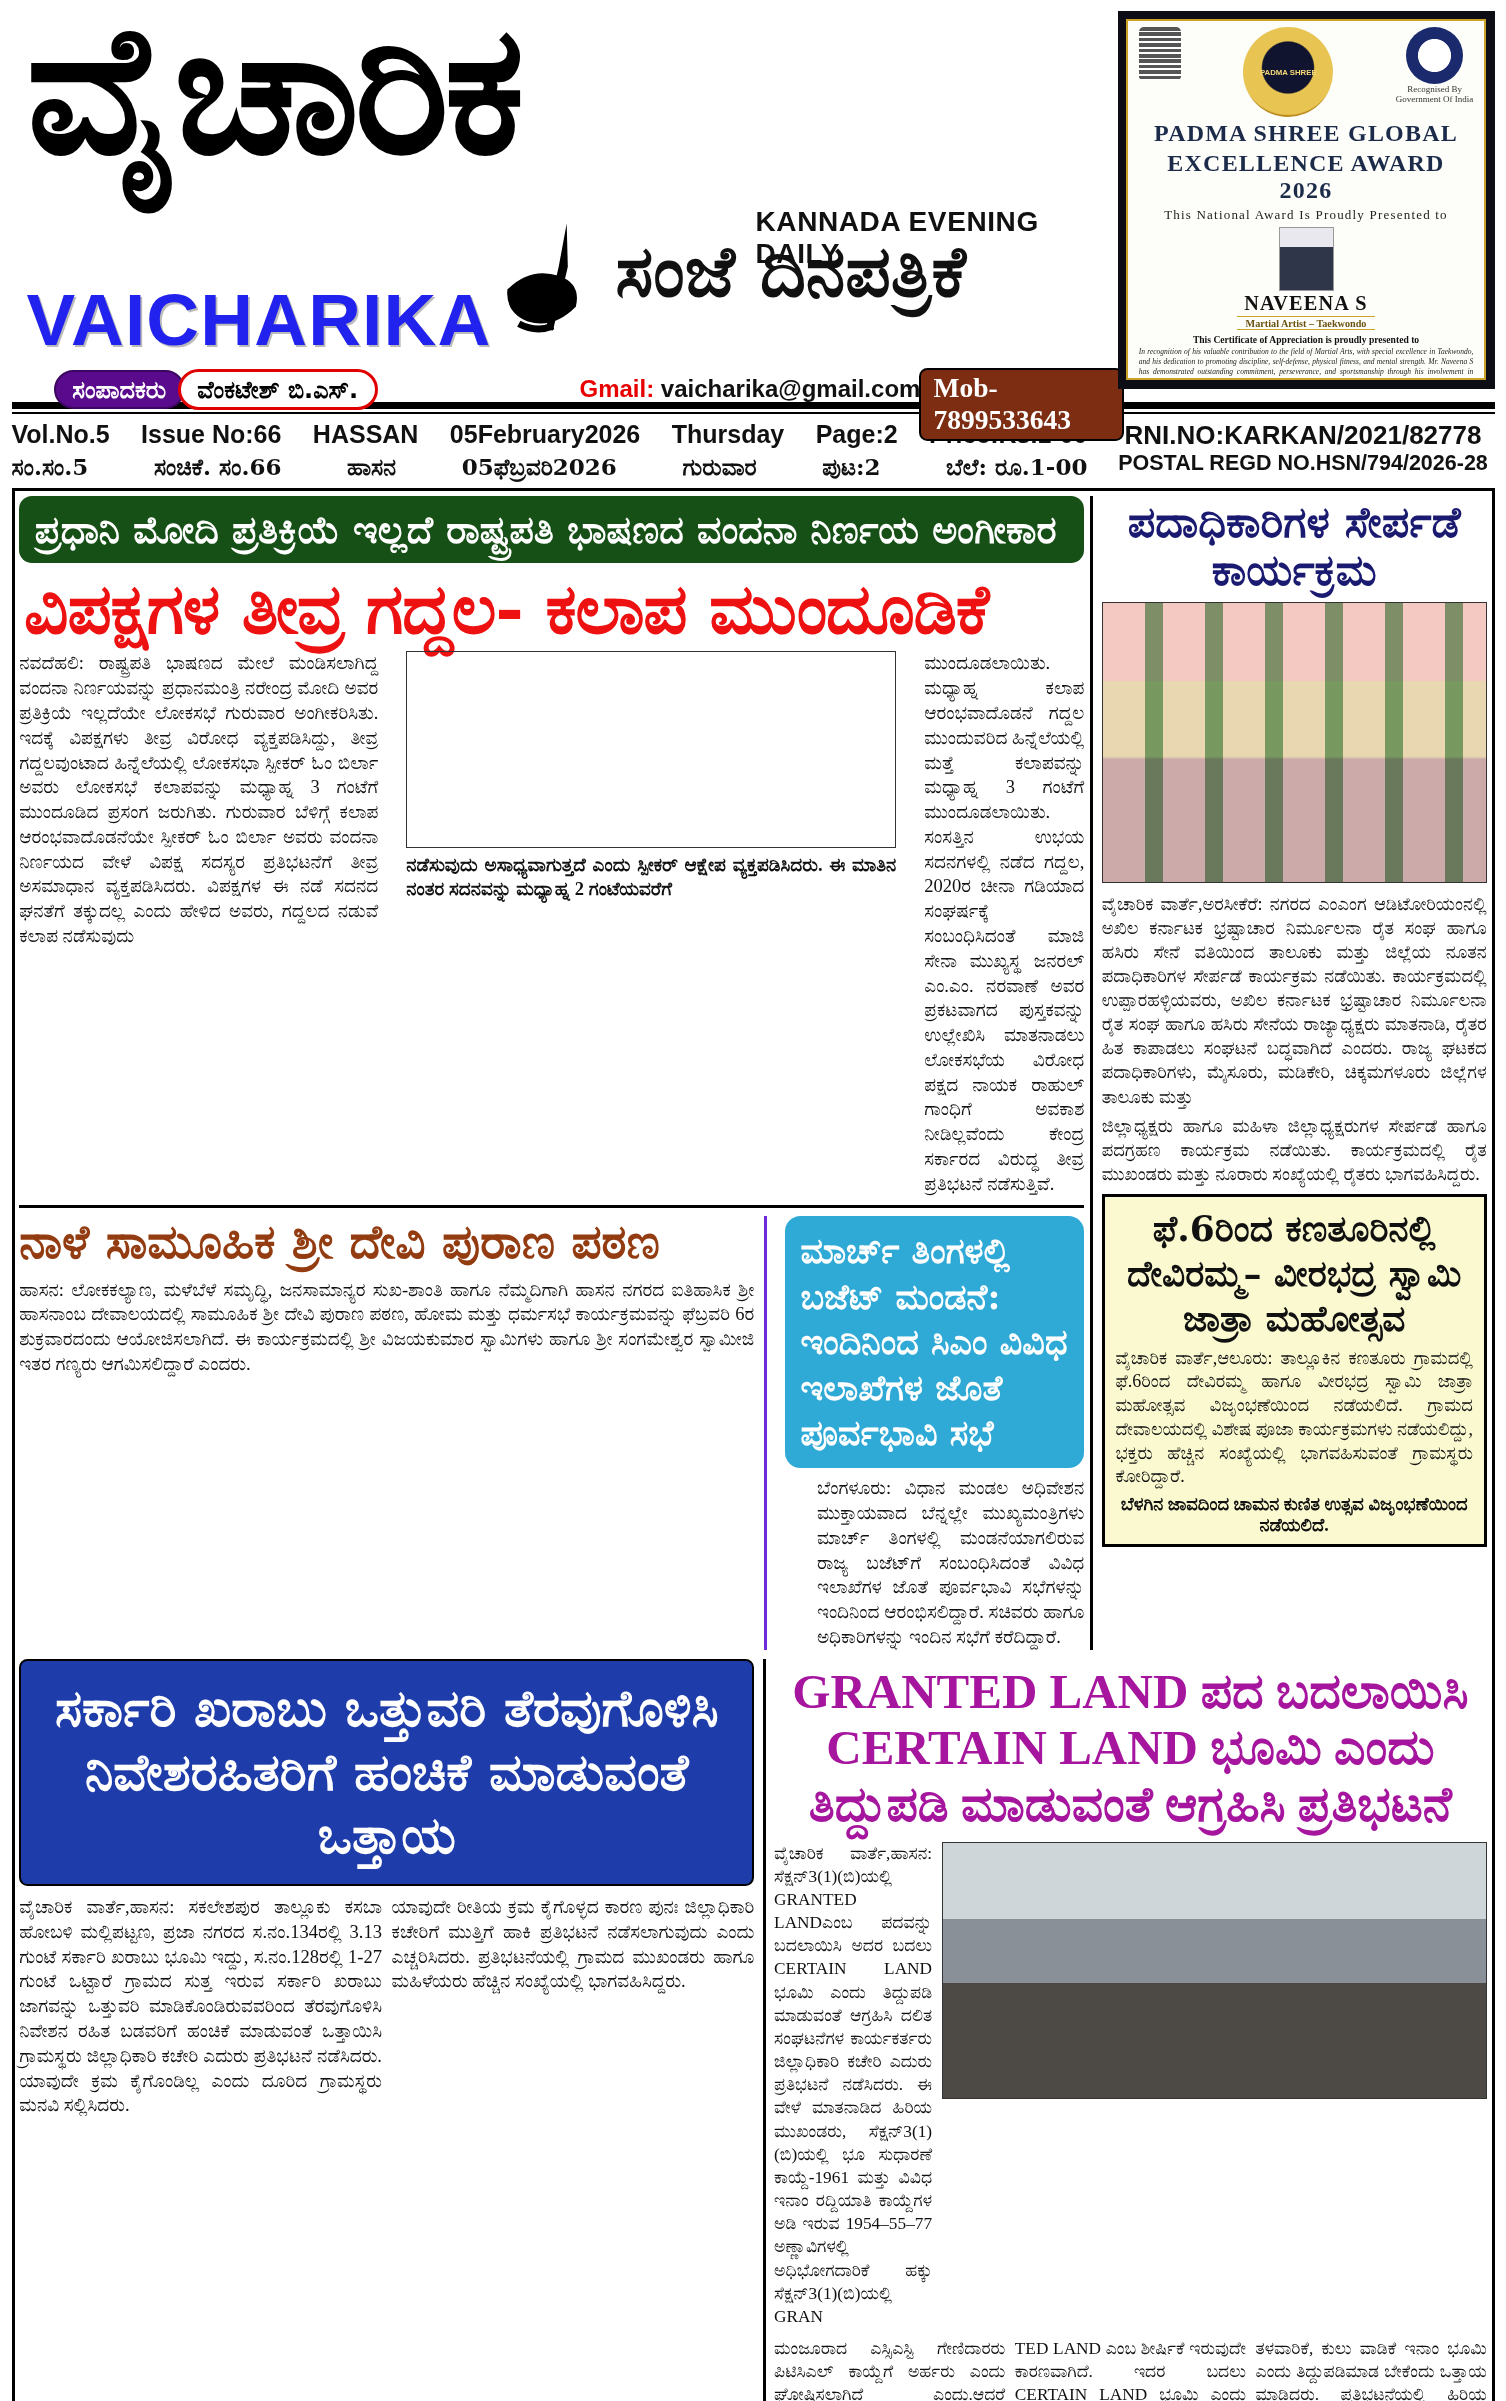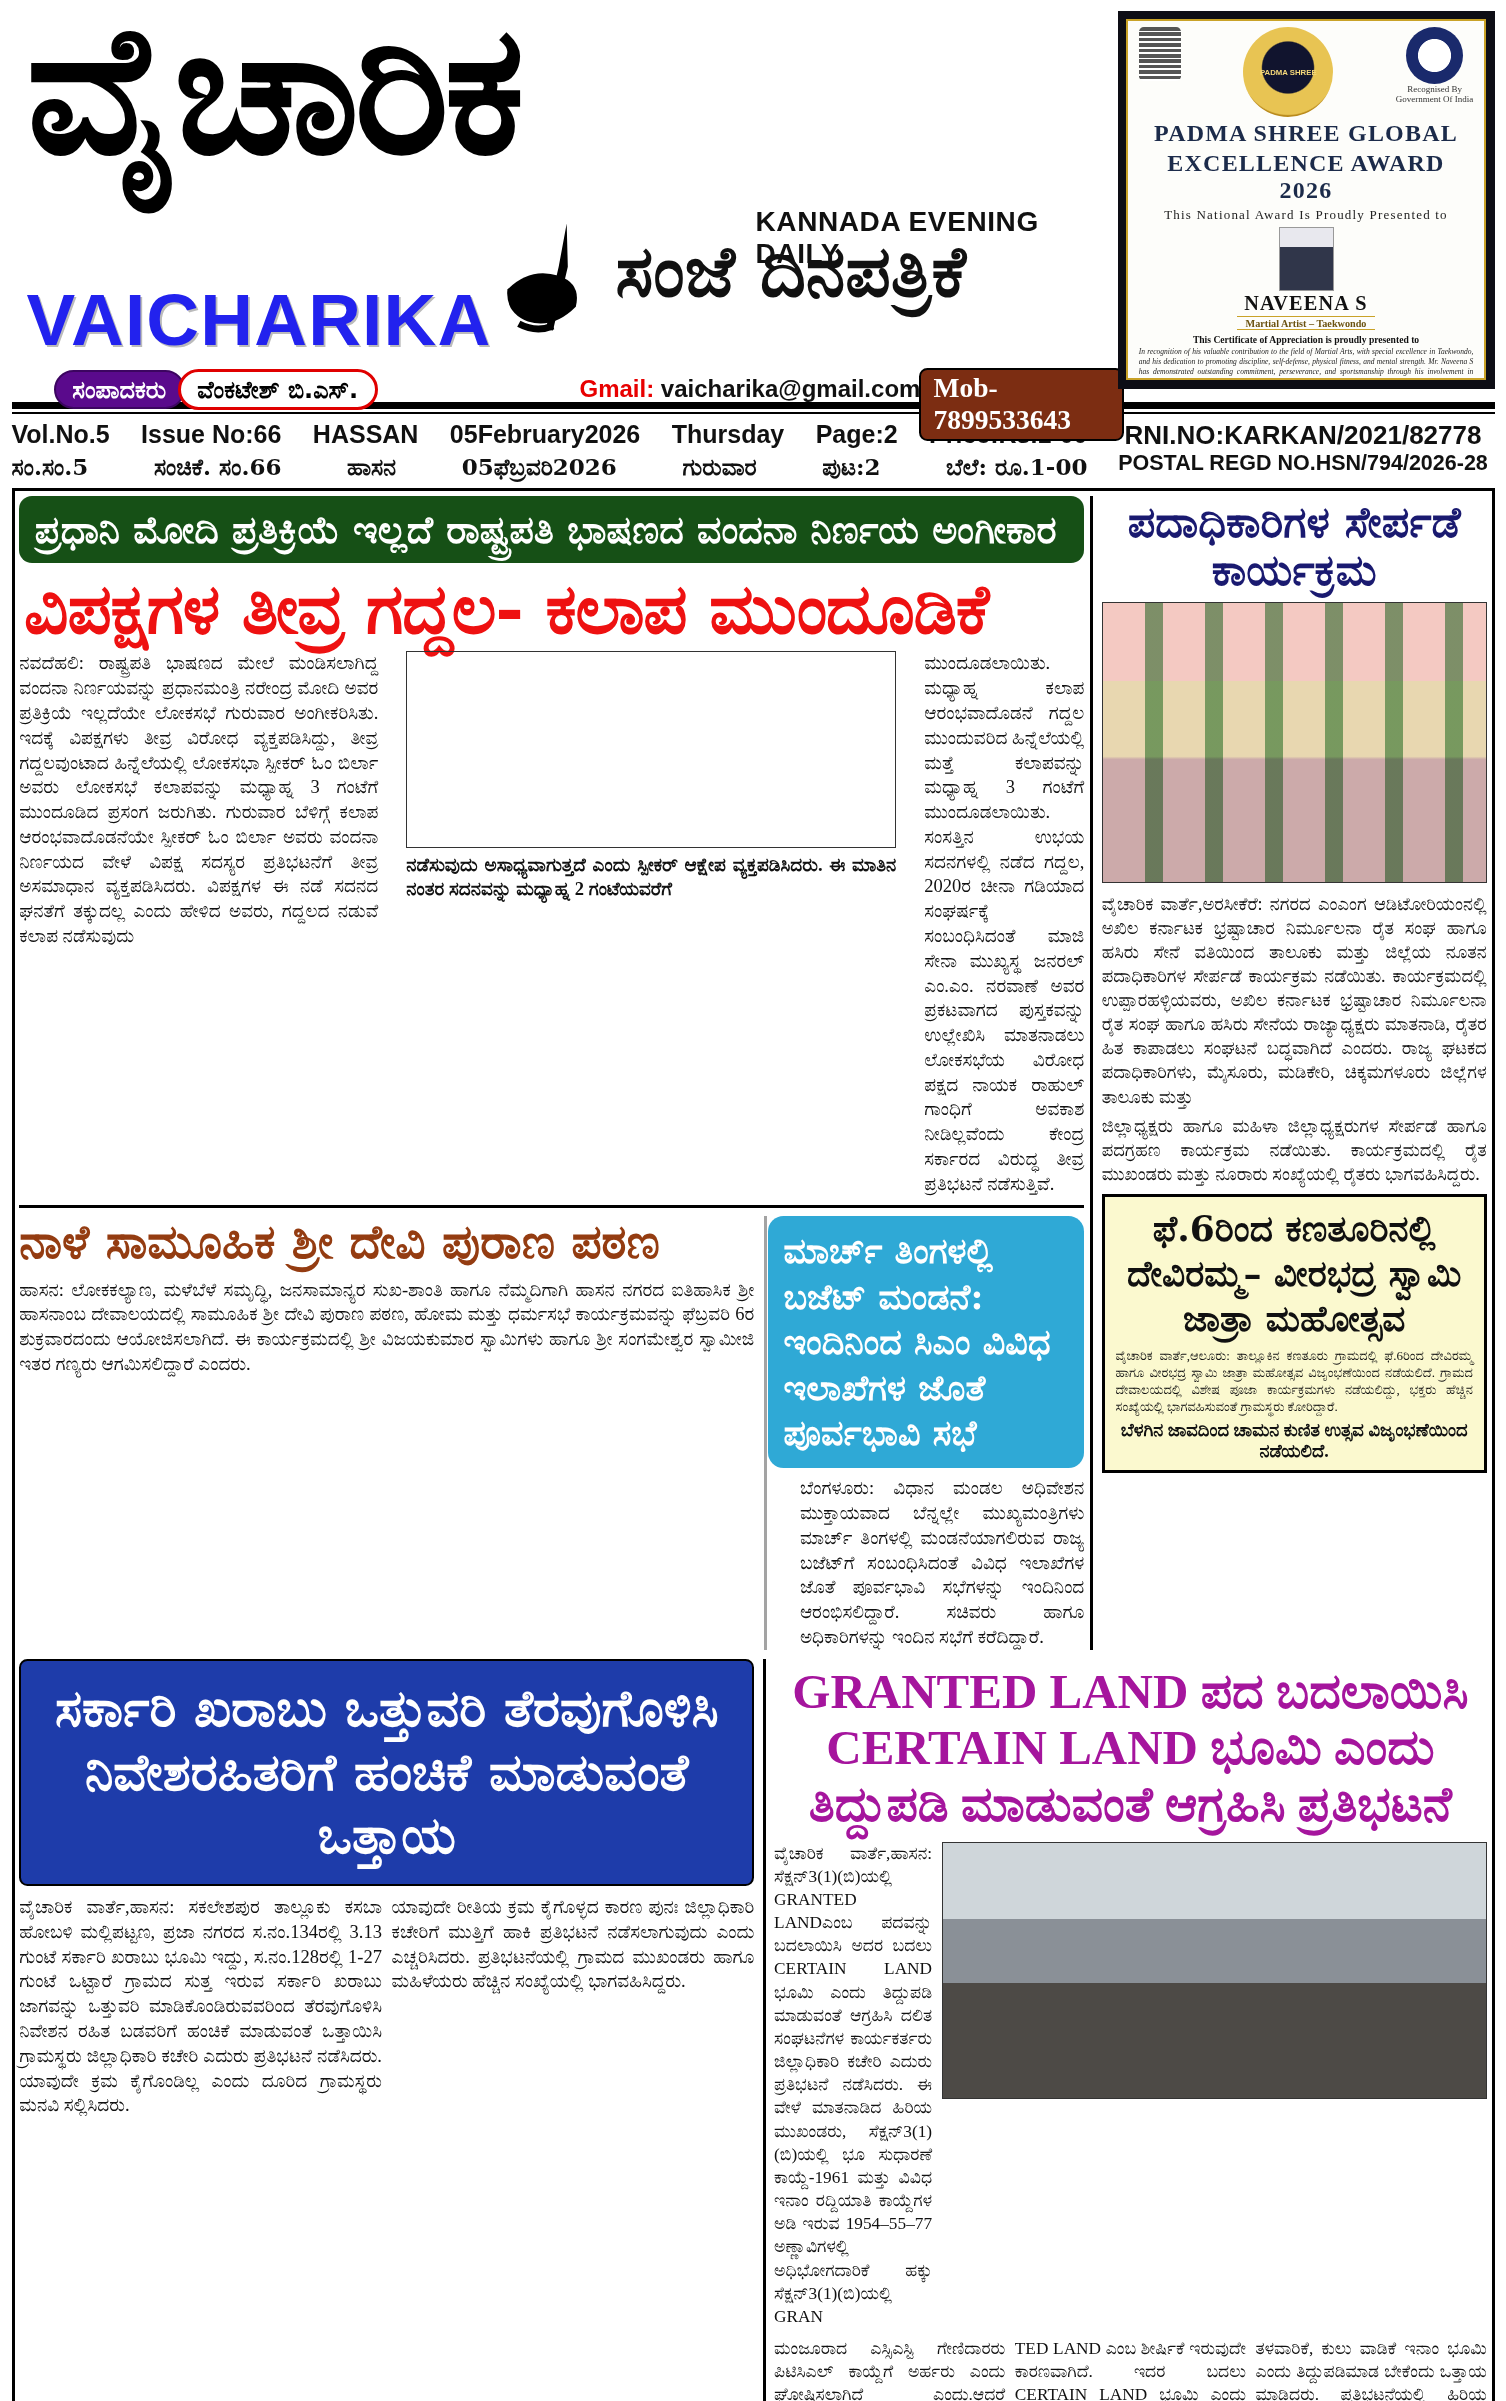--- a/index.html
+++ b/index.html
@@ -58,30 +58,30 @@
   .lead-c3{flex:1;}
   .photo{width:100%;box-sizing:border-box;border:1.2px solid #333;}
   .parliament{height:197px;background:
      radial-gradient(ellipse at 50% 0%, #3a5c3a 0 30%, transparent 31%),
      repeating-radial-gradient(ellipse at 50% 120%, #7a5b33 0 13px, #4a3category 13px 13.7px, #9c7a4a 13.7px 26px, #222 26px 29px),
      linear-gradient(#24331f, #6b5a3a);}
   .caption{font-weight:bold;font-size:18.5px;margin-top:4.8px;text-align:justify;line-height:1.3;}
   .hr{height:3px;background:#000;margin:8.4px 0;}
   .duo{display:flex;}
   .duo-left{width:735px;padding-right:9.6px;}
-  .duo-right{flex:1;border-left:3px solid #a3a3a3;padding-left:1px;}
+  .duo-right{flex:1;border-left:3px solid #6d28d9;padding-left:18px;}
   .brown-head{color:#943c11;font-size:47px;font-weight:bold;font-family:"DejaVu Serif", serif;line-height:1.1;margin-bottom:9.6px;}
   .cyan-box{background:#2fa9d6;border-radius:15.5px;color:#fff;font-weight:bold;font-size:35px;font-family:"DejaVu Serif", serif;padding:12px 15.5px;line-height:1.3;}
   .side-head{color:#1a1a70;font-size:43px;font-weight:bold;font-family:"DejaVu Serif", serif;text-align:center;line-height:1.1;margin:3.6px 0 8.4px 0;}
   .officers{height:281px;background:
      linear-gradient(180deg,#f4c9c2 0 28%, #e8d7b0 28% 55%, #caa 56% 100%),
      repeating-linear-gradient(90deg, transparent 0 42px, rgba(30,120,40,.55) 42px 60px);background-blend-mode:multiply;}
   .yellow-box{background:#fbf9cf;border:3px solid #000;padding:8.4px 10.8px;margin-top:8.4px;}
   .yellow-head{font-size:36px;font-weight:bold;font-family:"DejaVu Serif", serif;text-align:center;line-height:1.25;}
-  .yellow-body{font-size:13px;text-align:justify;line-height:1.32;margin-top:6px;}
+  .yellow-body{font-size:18px;text-align:justify;line-height:1.32;margin-top:6px;}
   .yellow-foot{font-size:18px;font-weight:bold;text-align:center;margin-top:4.8px;}
   
   .row4{display:flex;margin-top:9.6px;}
   .r4-left{width:735px;padding-right:8.4px;}
   .r4-right{flex:1;border-left:3px solid #000;padding-left:8.4px;}
   .blue-box{background:#1e3caa;border-radius:8.4px;border:2.4px solid #000;color:#fff;font-weight:bold;font-size:51px;font-family:"DejaVu Serif", serif;text-align:center;padding:15.5px 9.6px;line-height:1.25;}
   .sarkari-body{display:flex;gap:9.6px;margin-top:9.6px;}
   .sk-col{flex:1;}
   .dc-protest{height:239px;background:linear-gradient(180deg,#dfe3e6 0 35%, #9aa0a8 35% 55%, #5c5650 55% 100%);}
   .magenta-head{color:#a5159d;font-size:49px;font-weight:bold;line-height:1.15;font-family:"Liberation Serif", serif;margin:4.8px 0 8.4px 0;text-align:center;}

